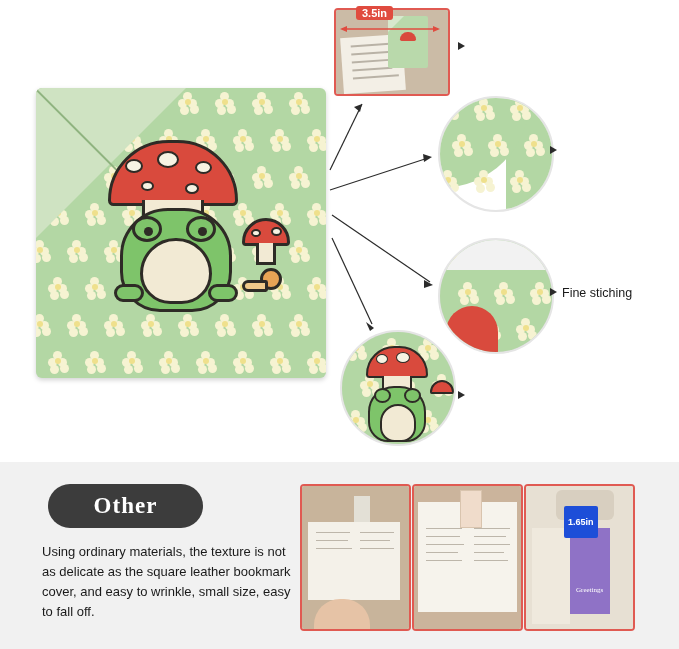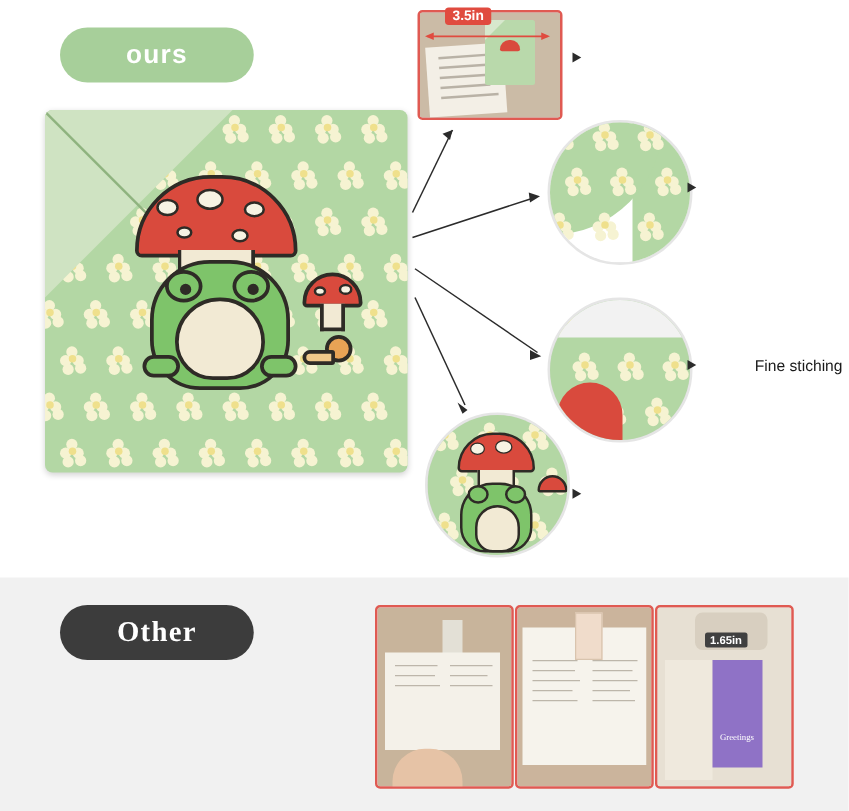--- a/index.html
+++ b/index.html
@@ -309,42 +309,41 @@
   #ophoto2 .book { position:absolute; left:4px; top:16px; width:99px; height:110px; background:#f6f3ec; }
   #ophoto2 .mark { position:absolute; left:46px; top:4px; width:20px; height:36px; background:#f0dccb; border:1px solid #d9c4ae; }
 
   #ophoto3 .bg { position:absolute; left:0; top:0; right:0; bottom:0; background:#e7e0d3; }
   #ophoto3 .purple { position:absolute; left:44px; top:42px; width:40px; height:86px; background:#8f72c6; }
   #ophoto3 .cream { position:absolute; left:6px; top:42px; width:38px; height:96px; background:#efe9dd; }
   #ophoto3 .ribbon { position:absolute; left:30px; top:4px; width:58px; height:30px; background:#d8cfc0; border-radius:6px; }
   #size-tag2 {
     position: absolute;
     left: 38px; top: 20px;
-    background: #404040;
+    background: #1d4ed8;
     color: #fff;
     font-size: 9px;
     font-weight: bold;
-    padding: 1px 4px;
+    padding: 11px 4px;
     border-radius: 2px;
     z-index: 4;
   }
   #gc-label {
     position:absolute; left:50px; top:100px;
     font-size:7px; color:#fff;
     font-family: "Liberation Serif", serif;
   }
 
   .line-thin { position:absolute; background:#bdb6aa; height:1px; }
 </style>
 </head>
 <body>
 
 <div id="ours-section">
 
-  <div class="pill-badge" id="ours-badge">ours</div>
 
   <div id="product-main">
     <div class="flower-field">
 
     <div class="flower" style="left: -6px; top: 4px;">
           <div class="petal" style="left: 5px; top: 0px;"></div>
           <div class="petal" style="left: 0px; top: 7px;"></div>
           <div class="petal" style="left: 10px; top: 7px;"></div>
           <div class="petal" style="left: 2px; top: 14px;"></div>
           <div class="petal" style="left: 12px; top: 13px;"></div>
@@ -1074,21 +1073,21 @@
           <div class="petal" style="left: 0px; top: 7px;"></div>
           <div class="petal" style="left: 10px; top: 7px;"></div>
           <div class="petal" style="left: 2px; top: 14px;"></div>
           <div class="petal" style="left: 12px; top: 13px;"></div>
           <div class="core"></div>
         </div>
       </div>
     <div class="white"></div>
     <div class="red"></div>
   </div>
-  <div class="callout-label" style="left:562px; top:285px; width:112px;text-align:right;">Fine stiching</div>
+  <div class="callout-label" style="left:562px; top:285px; width:112px;">Fine stiching</div>
   <div class="arrow-head" style="left:550px; top:288px;"></div>
 
   <div class="callout-photo photo-circle" id="photo4">
     <div class="bg">
         <div class="flower" style="left: 4px; top: 6px;">
           <div class="petal" style="left: 5px; top: 0px;"></div>
           <div class="petal" style="left: 0px; top: 7px;"></div>
           <div class="petal" style="left: 10px; top: 7px;"></div>
           <div class="petal" style="left: 2px; top: 14px;"></div>
           <div class="petal" style="left: 12px; top: 13px;"></div>
@@ -1171,20 +1170,21 @@
     <div style="position:absolute;left:88px;top:48px;width:24px;height:14px;background:#d94a3d;border:2px solid #2e2b26;border-radius:14px 14px 2px 2px;box-sizing:border-box;"></div>
   </div>
   <div class="arrow-head" style="left:458px; top:391px;"></div>
 
 </div>
 
 <div id="other-section">
 
   <div class="pill-badge" id="other-badge">Other</div>
 
+  <div id="other-text">Using ordinary materials, the texture is not as delicate as the square leather bookmark cover, and easy to wrinkle, small size, easy to fall off.</div>
 
   <div class="other-photo" id="ophoto1">
     <div class="wood"></div>
     <div class="mark"></div>
     <div class="book">
       <div class="line-thin" style="left:8px;top:10px;width:34px;"></div>
       <div class="line-thin" style="left:8px;top:18px;width:32px;"></div>
       <div class="line-thin" style="left:8px;top:26px;width:36px;"></div>
       <div class="line-thin" style="left:52px;top:10px;width:34px;"></div>
       <div class="line-thin" style="left:52px;top:18px;width:30px;"></div>

